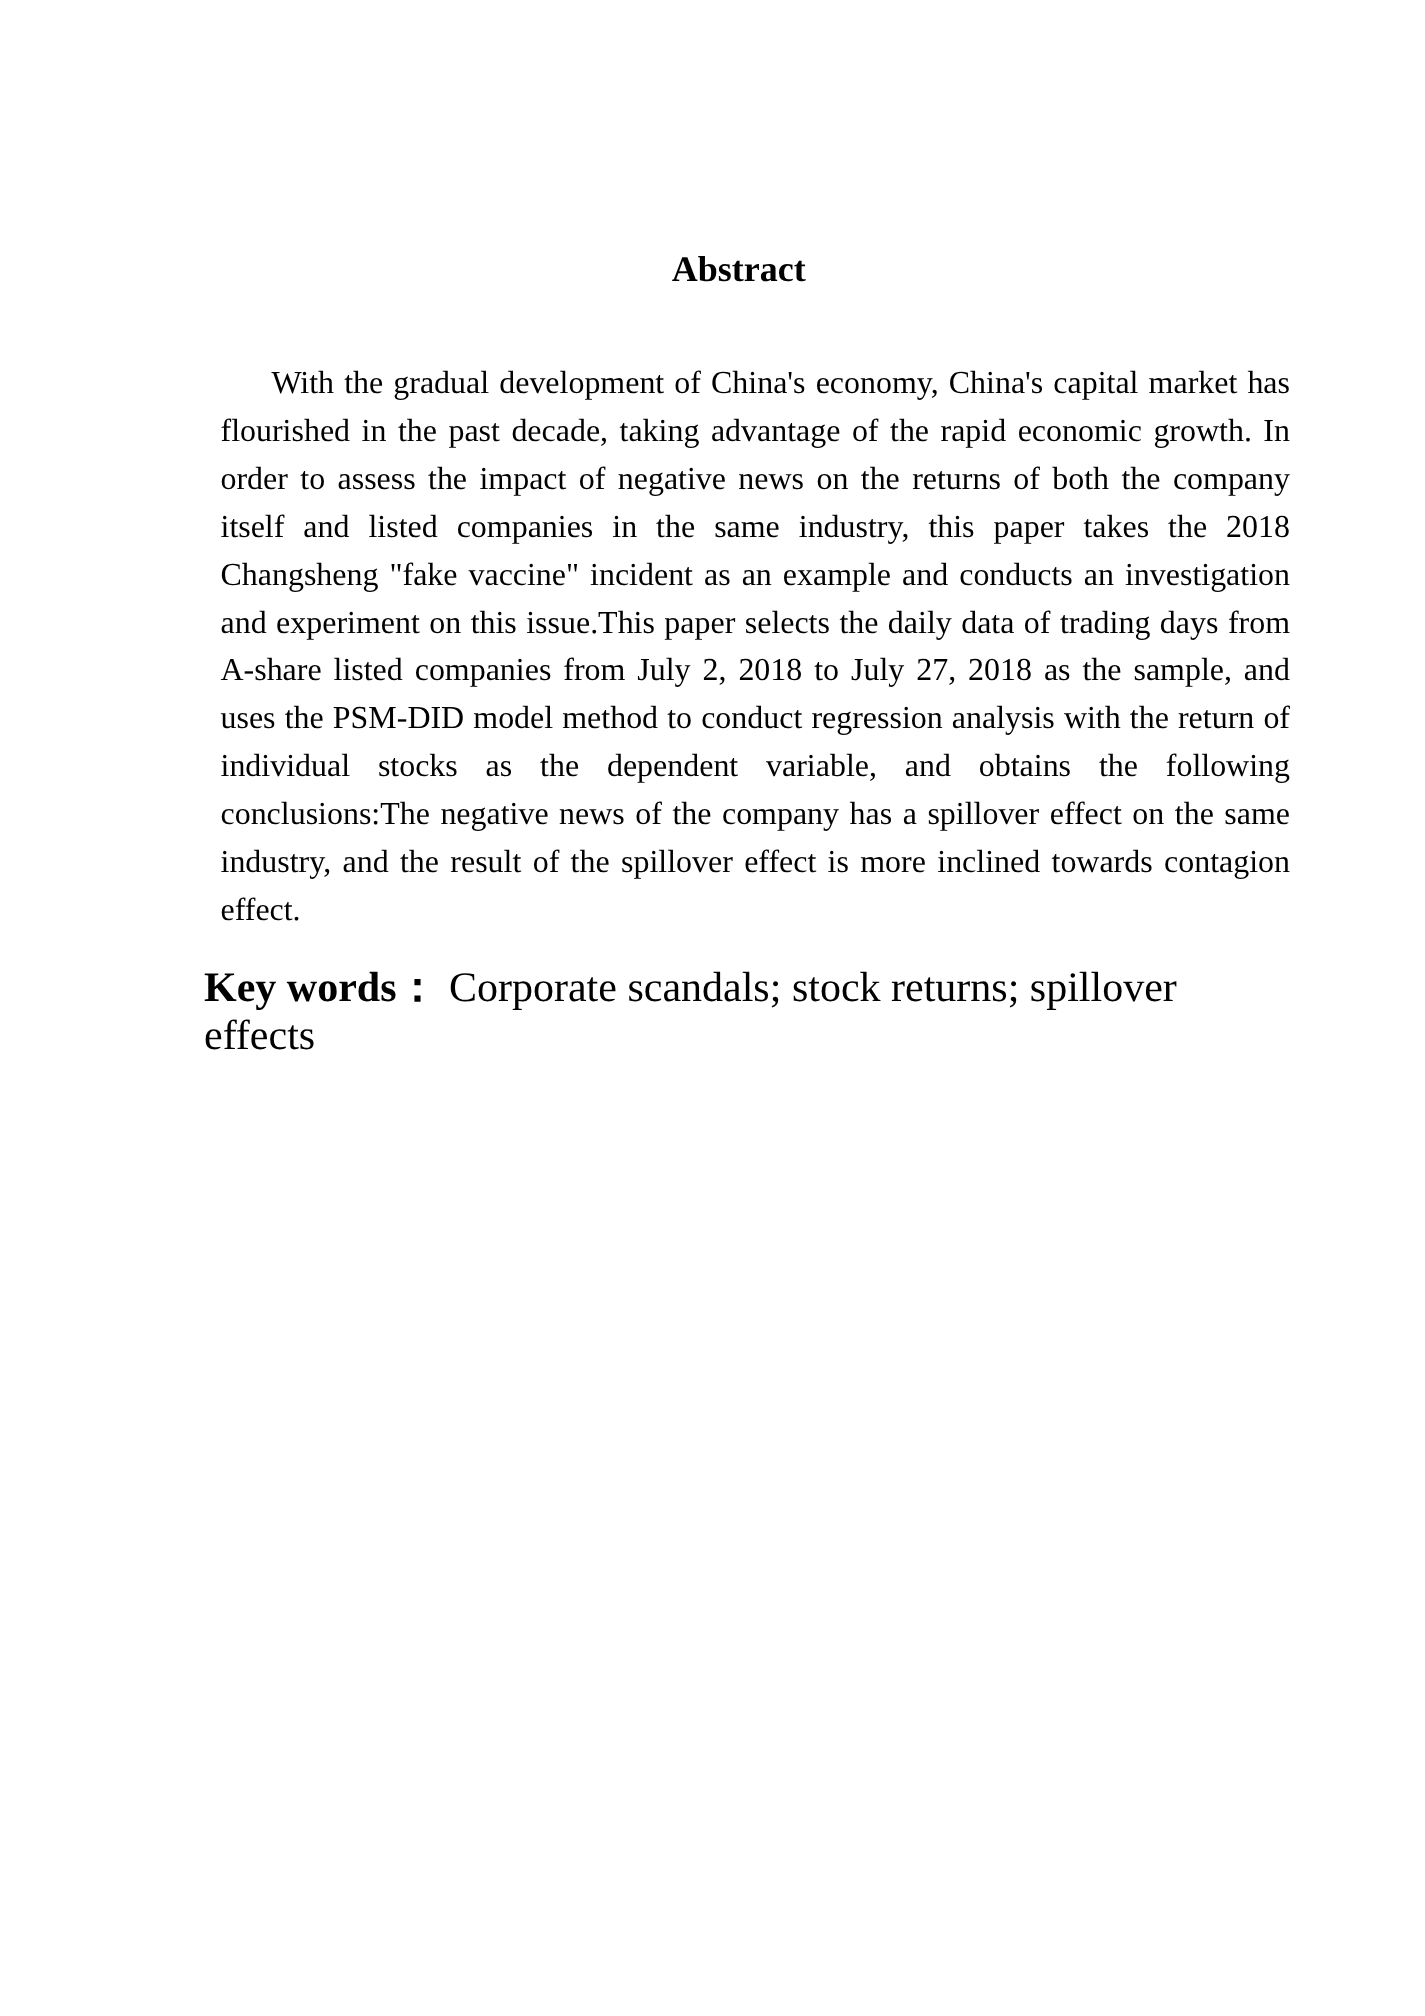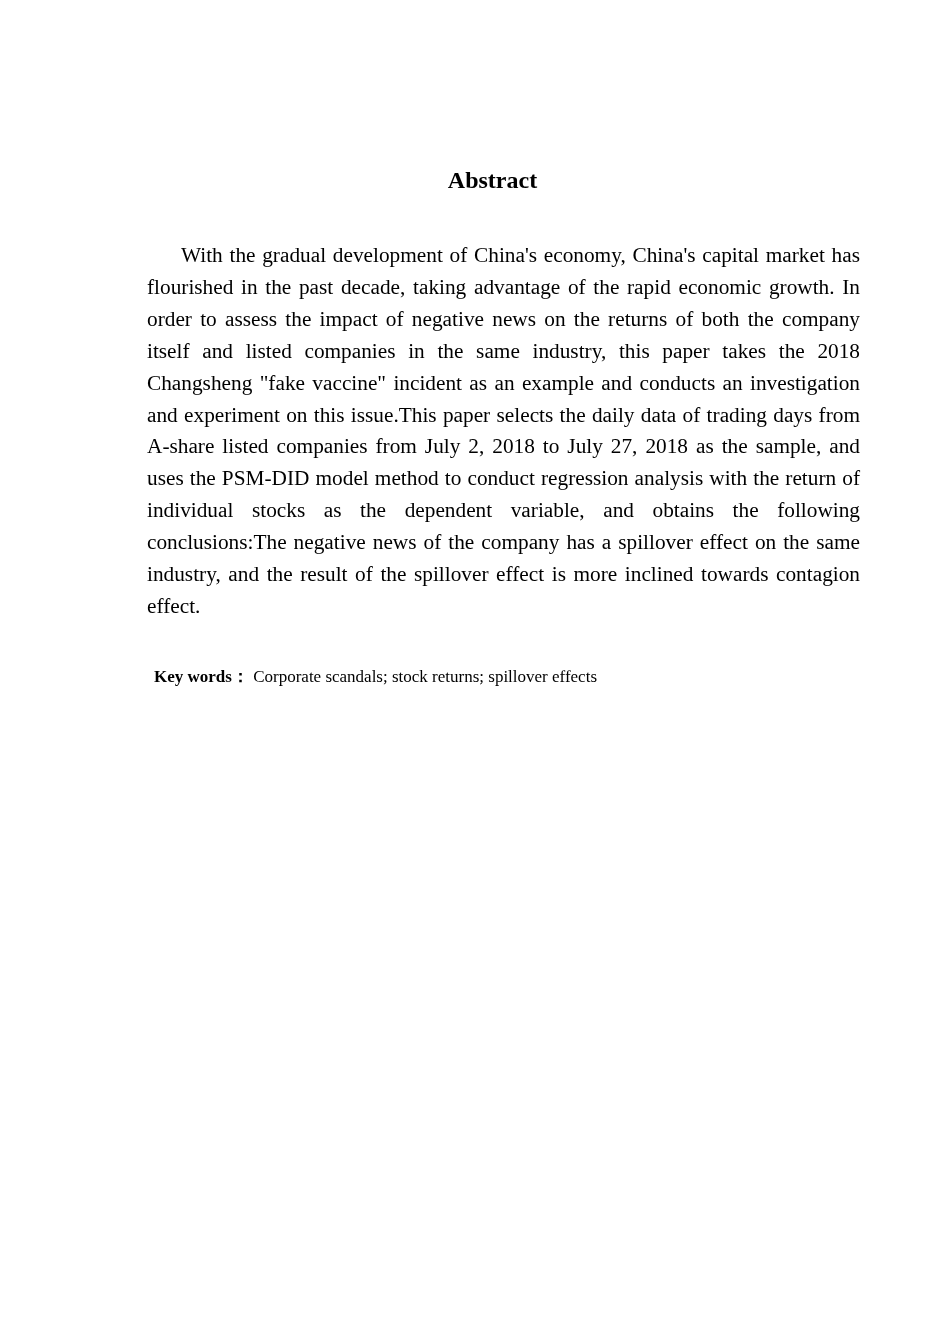--- a/index.html
+++ b/index.html
@@ -44,22 +44,22 @@
       font-size: 21.3px;
       line-height: 31.9px;
       text-align: justify;
       text-indent: 34px;
     }
     .keywords {
       position: absolute;
       left: 136px;
       width: 713px;
       top: 627px;
-      margin: 18px;
-      font-size: 17px;
+      margin: 0;
+      font-size: 28px;
       line-height: 32px;
     }
     .keywords-label {
       font-weight: bold;
     }
     .keywords-sep {
       font-weight: bold;
     }
   </style>
 </head>

